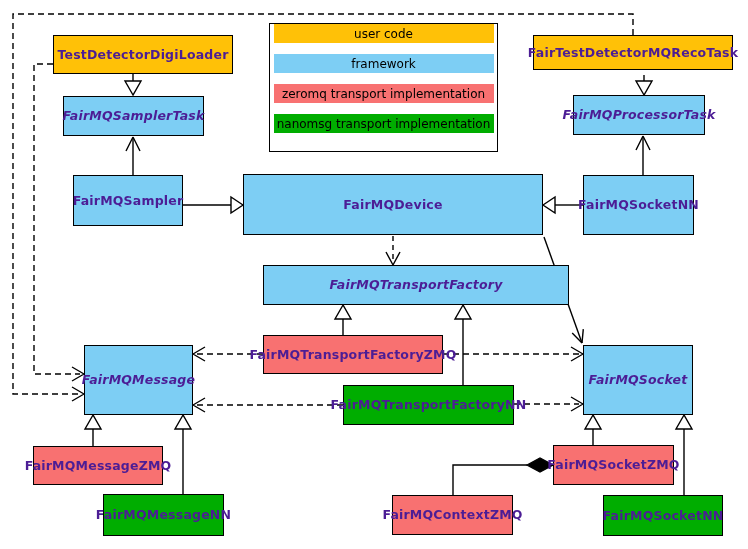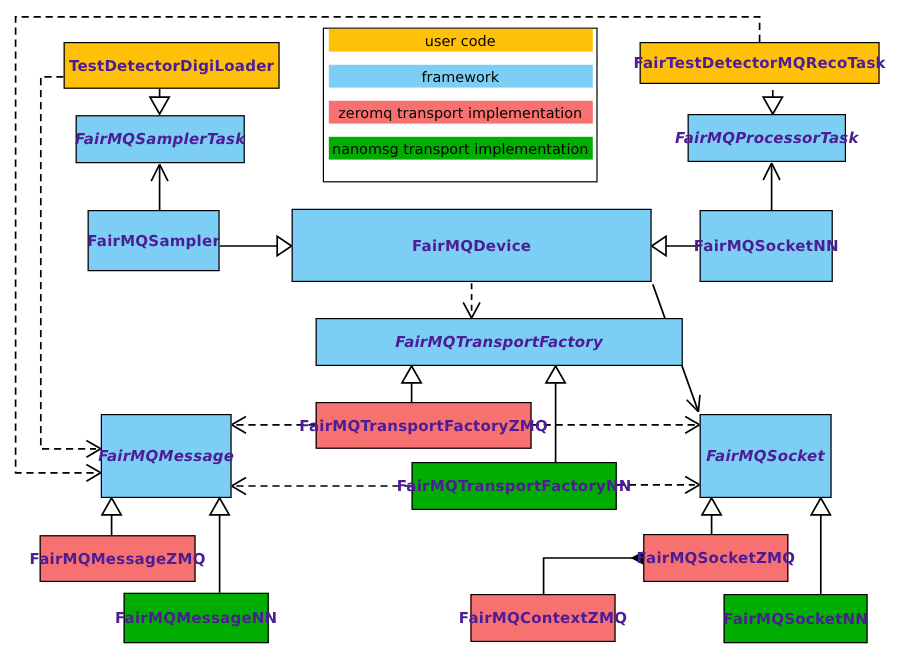--- a/index.html
+++ b/index.html
@@ -179,19 +179,19 @@
   <div class="node green" style="left:343px; top:385px; width:171px; height:40px;">FairMQTransportFactoryNN</div>
 
   <div class="node blue abstract" style="left:84px; top:345px; width:109px; height:70px;">FairMQMessage</div>
 
   <div class="node blue abstract" style="left:583px; top:345px; width:110px; height:70px;">FairMQSocket</div>
 
   <div class="node red" style="left:33px; top:446px; width:130px; height:39px;">FairMQMessageZMQ</div>
 
   <div class="node green" style="left:103px; top:494px; width:121px; height:42px;">FairMQMessageNN</div>
 
-  <div class="node red" style="left:536px; top:445px; width:121px; height:40px;">FairMQSocketZMQ</div>
+  <div class="node red" style="left:553px; top:445px; width:121px; height:40px;">FairMQSocketZMQ</div>
 
   <div class="node red" style="left:392px; top:495px; width:121px; height:40px;">FairMQContextZMQ</div>
 
   <div class="node green" style="left:603px; top:495px; width:120px; height:41px;">FairMQSocketNN</div>
 
 </div>
 
 </body></html>

